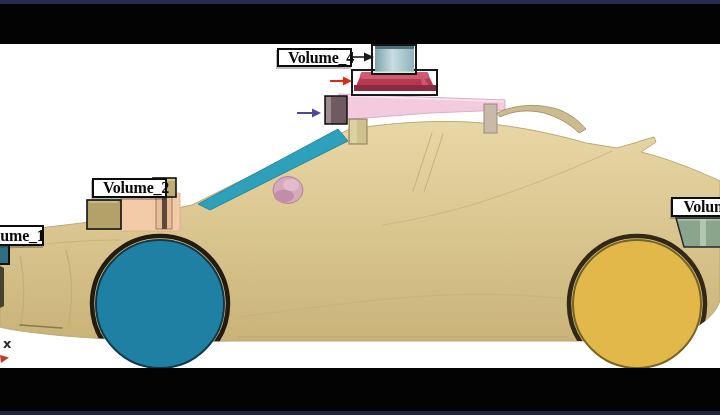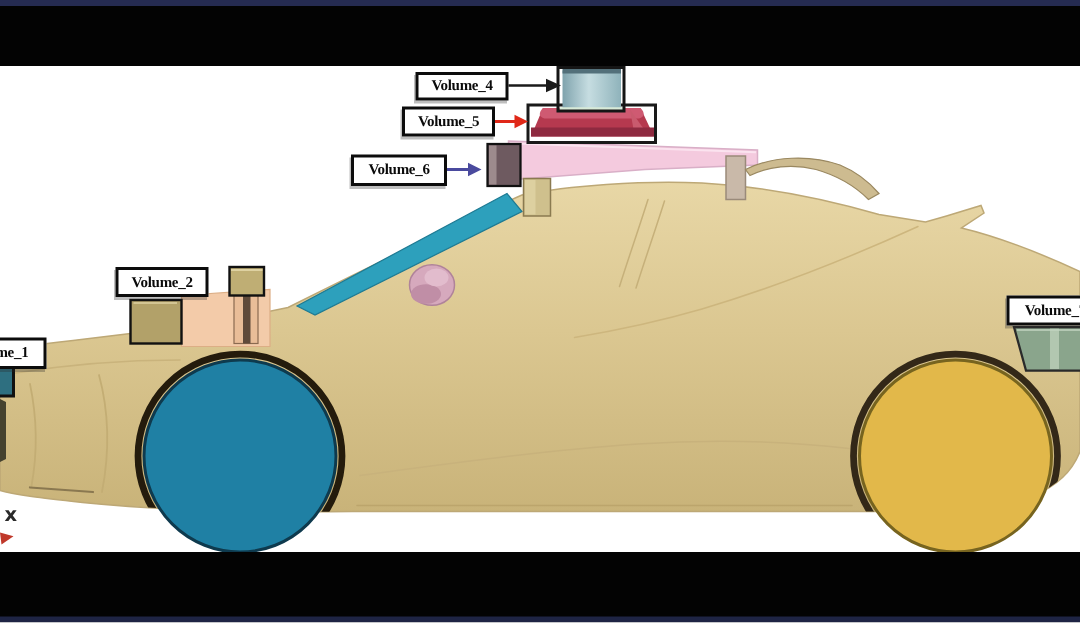--- a/index.html
+++ b/index.html
@@ -9,23 +9,23 @@
   }
   .bar{position:absolute;left:0;width:720px;background:#030303;}
   #top-bar{top:0;height:44px;}
   #top-bar .navy{position:absolute;top:0;left:0;width:100%;height:4px;background:#252b51;}
   #bottom-bar{top:368px;height:47px;}
   #bottom-bar .navy{position:absolute;bottom:0;left:0;width:100%;height:4px;background:#1e2444;}
   #model-svg{position:absolute;left:0;top:0;}
   .vlabel{
     position:absolute;background:#ffffff;border:2px solid #0c0c0c;
     box-shadow:-1px 2px 0 rgba(40,40,40,0.30);
-    font-weight:bold;font-size:10px;color:#0a0a0a;
+    font-weight:bold;font-size:16px;color:#0a0a0a;
     display:flex;align-items:center;justify-content:center;
-    white-space:nowrap;letter-spacing:-0.2px;z-index:5;
+    white-space:nowrap;letter-spacing:-0.2px;z-index:5;padding-left:13px;
   }
   #axis-x-label{
     position:absolute;left:3px;top:336px;z-index:4;
     font-family:"DejaVu Sans",sans-serif;font-size:13px;font-weight:600;color:#2a2a2a;
   }
 </style>
 </head>
 <body>
 
 <div id="stage">
@@ -131,24 +131,22 @@
     </g>
     <g>
       <line x1="297" y1="113" x2="313" y2="113" stroke="#4a4a9e" stroke-width="2"></line>
       <polygon points="312,108.5 321,113 312,117.5" fill="#4a4a9e"></polygon>
     </g>
 
     <polygon points="0,355 9,357.5 1,363" fill="#c0392b"></polygon>
   </svg>
 
   <div class="vlabel" style="left:-34px;top:225px;width:61px;height:17px">Volume_1</div>
-  <div class="vlabel" style="left:77px;top:178px;width:58px;height:16px">Volume_2</div>
+  <div class="vlabel" style="left:92px;top:178px;width:58px;height:16px">Volume_2</div>
   <div class="vlabel" style="left:277px;top:48px;width:58px;height:15px">Volume_4</div>
-  <div class="vlabel" style="left:268px;top:71px;width:58px;height:16px">Volume_5</div>
-  <div class="vlabel" style="left:234px;top:103px;width:60px;height:17px">Volume_6</div>
   <div class="vlabel" style="left:671px;top:197px;width:61px;height:16px">Volume_7</div>
 
   <div id="axis-x-label">x</div>
 
   <div class="bar" id="top-bar">
       <div class="navy"></div>
     </div>
   <div class="bar" id="bottom-bar">
       <div class="navy"></div>
     </div>

